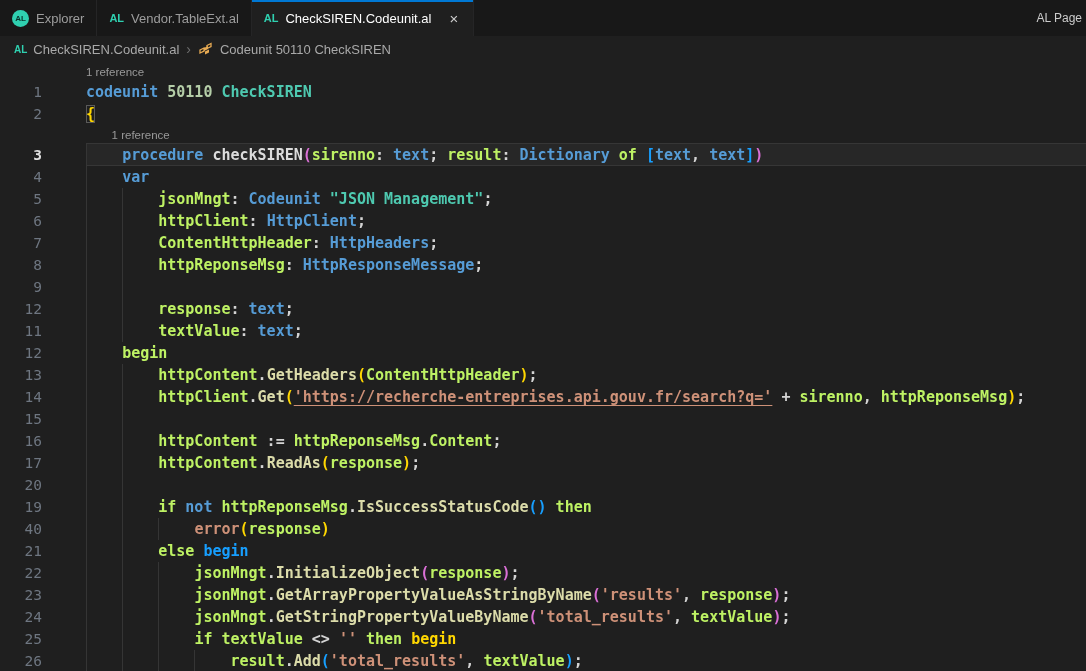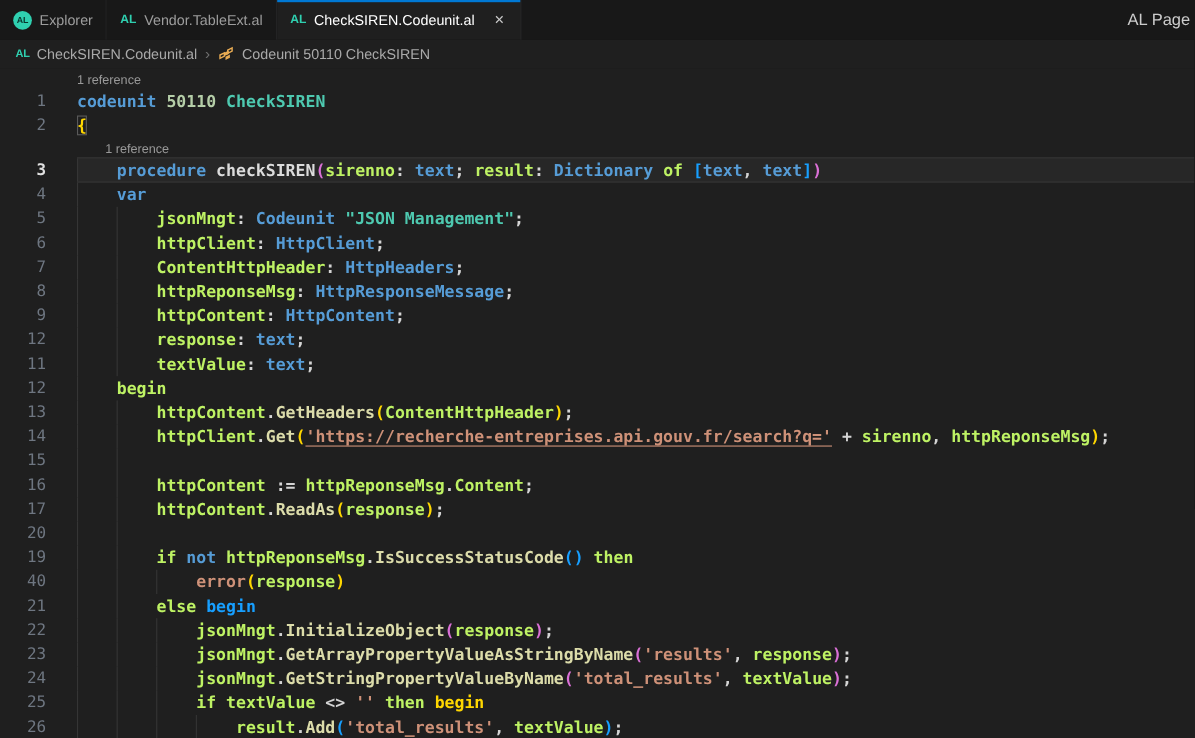--- a/index.html
+++ b/index.html
@@ -12,31 +12,31 @@
   #tabbar { height:36px; background:#181818; display:flex; align-items:stretch; position:relative; }
   .tab { display:flex; align-items:center; gap:7px; padding:0 12px; background:#181818;
          border-right:1px solid #252526; color:#9d9d9d; font-size:13px; cursor:pointer; position:relative; }
   .tab.active { background:#1f1f1f; color:#ffffff; }
   .tab.active::before { content:""; position:absolute; top:0; left:0; right:0; height:2px; background:#0078d4; }
   .al-badge { width:17px; height:17px; border-radius:50%; background:#2fd0b0; color:#07342c;
               font-size:8px; font-weight:bold; display:flex; align-items:center; justify-content:center; letter-spacing:0; }
   .al-mini { color:#2fd0b0; font-size:11px; font-weight:bold; letter-spacing:0; }
   .tab-close { margin-left:8px; color:#cccccc; font-size:15px; line-height:1; padding:1px 3px; border-radius:4px; }
   .tab-spacer { flex:1; background:#181818; display:flex; align-items:center; justify-content:flex-end; }
-  #right-label { color:#cccccc; font-size:15px; padding-right:4px; white-space:nowrap; }
+  #right-label { color:#cccccc; font-size:12px; padding-right:4px; white-space:nowrap; }
   
   #breadcrumbs { height:26px; background:#1f1f1f; display:flex; align-items:center; gap:6px;
                  padding-left:14px; font-size:13px; color:#a9a9a9; }
   .bc-sep { color:#6e6e6e; font-size:14px; margin:0 1px; }
   .bc-item { color:#a9a9a9; cursor:pointer; }
   .sym-icon { display:inline-flex; width:16px; height:16px; }
   
   #editor { position:absolute; top:62px; left:0; right:0; bottom:0; background:#1f1f1f;
             font-family:"DejaVu Sans Mono", monospace; font-size:15px; font-weight:600; }
-  .row { display:flex; height:22px; line-height:22px; white-space:pre; }
+  .row { display:flex; height:22px; line-height:22px; white-space:pre;gap:16px; }
   .row.lens { height:19px; line-height:19px; }
   .gut { width:42px; text-align:right; color:#6e7681; font-weight:400; flex:none; font-size:14.5px; }
   .code { margin-left:28px; position:relative; flex:1; }
   .row.cur .code { background:#272727; border-top:1px solid #363636; border-bottom:1px solid #363636;
                    margin-top:-1px; height:23px; }
   .row.cur .gut { color:#e0e0e0; font-weight:700; }
   .lens-text { color:#999999; font-size:11.5px; font-family:"Liberation Sans", sans-serif; font-weight:400; }
   .guide { position:absolute; top:0; bottom:0; width:1px; background:#353535; }
   
   .kw   { color:#569CD6; }
@@ -98,21 +98,21 @@
       <div class="row lens"><div class="gut"></div><div class="code" style="font-weight:400"><span class="lens-text" style="margin-left:0ch">1 reference</span></div></div>
       <div class="row"><div class="gut">1</div><div class="code"><span><span class="kw">codeunit </span><span class="num">50110</span><span class="pun"> </span><span class="type">CheckSIREN</span></span></div></div>
       <div class="row"><div class="gut">2</div><div class="code"><span><span class="b1 match">{</span></span></div></div>
       <div class="row lens"><div class="gut"></div><div class="code" style="font-weight:400"><span class="lens-text" style="margin-left:4ch">1 reference</span></div></div>
       <div class="row cur"><div class="gut">3</div><div class="code"><span class="guide" style="left:0ch"></span><span>    <span class="kw">procedure </span><span class="fnw">checkSIREN</span><span class="b2">(</span><span class="var">sirenno</span><span class="pun">: </span><span class="kw">text</span><span class="pun">; </span><span class="var">result</span><span class="pun">: </span><span class="kw">Dictionary </span><span class="ctl">of </span><span class="b3">[</span><span class="kw">text</span><span class="pun">, </span><span class="kw">text</span><span class="b3">]</span><span class="b2">)</span></span></div></div>
       <div class="row"><div class="gut">4</div><div class="code"><span class="guide" style="left:0ch"></span><span>    <span class="kw">var</span></span></div></div>
       <div class="row"><div class="gut">5</div><div class="code"><span class="guide" style="left:0ch"></span><span class="guide" style="left:4ch"></span><span>        <span class="var">jsonMngt</span><span class="pun">: </span><span class="kw">Codeunit </span><span class="type">"JSON Management"</span><span class="pun">;</span></span></div></div>
       <div class="row"><div class="gut">6</div><div class="code"><span class="guide" style="left:0ch"></span><span class="guide" style="left:4ch"></span><span>        <span class="var">httpClient</span><span class="pun">: </span><span class="kw">HttpClient</span><span class="pun">;</span></span></div></div>
       <div class="row"><div class="gut">7</div><div class="code"><span class="guide" style="left:0ch"></span><span class="guide" style="left:4ch"></span><span>        <span class="var">ContentHttpHeader</span><span class="pun">: </span><span class="kw">HttpHeaders</span><span class="pun">;</span></span></div></div>
       <div class="row"><div class="gut">8</div><div class="code"><span class="guide" style="left:0ch"></span><span class="guide" style="left:4ch"></span><span>        <span class="var">httpReponseMsg</span><span class="pun">: </span><span class="kw">HttpResponseMessage</span><span class="pun">;</span></span></div></div>
-      <div class="row"><div class="gut">9</div><div class="code"><span class="guide" style="left:0ch"></span><span class="guide" style="left:4ch"></span><span>        <span class="var">httpContent</span><span class="pun">: </span><span class="kw">HttpContent</span><span class="pun">;</span></span></div></div>
+      <div class="row"><div class="gut">9</div><div class="code"><span class="guide" style="left:0ch"></span><span class="guide" style="left:4ch"></span></div></div>
       <div class="row"><div class="gut">12</div><div class="code"><span class="guide" style="left:0ch"></span><span class="guide" style="left:4ch"></span><span>        <span class="var">response</span><span class="pun">: </span><span class="kw">text</span><span class="pun">;</span></span></div></div>
       <div class="row"><div class="gut">11</div><div class="code"><span class="guide" style="left:0ch"></span><span class="guide" style="left:4ch"></span><span>        <span class="var">textValue</span><span class="pun">: </span><span class="kw">text</span><span class="pun">;</span></span></div></div>
       <div class="row"><div class="gut">12</div><div class="code"><span class="guide" style="left:0ch"></span><span>    <span class="ctl">begin</span></span></div></div>
       <div class="row"><div class="gut">13</div><div class="code"><span class="guide" style="left:0ch"></span><span class="guide" style="left:4ch"></span><span>        <span class="var">httpContent</span><span class="pun">.</span><span class="fn">GetHeaders</span><span class="b1">(</span><span class="var">ContentHttpHeader</span><span class="b1">)</span><span class="pun">;</span></span></div></div>
       <div class="row"><div class="gut">14</div><div class="code"><span class="guide" style="left:0ch"></span><span class="guide" style="left:4ch"></span><span>        <span class="var">httpClient</span><span class="pun">.</span><span class="fn">Get</span><span class="b1">(</span><span class="stru">'https://recherche-entreprises.api.gouv.fr/search?q='</span><span class="pun"> + </span><span class="var">sirenno</span><span class="pun">, </span><span class="var">httpReponseMsg</span><span class="b1">)</span><span class="pun">;</span></span></div></div>
       <div class="row"><div class="gut">15</div><div class="code"><span class="guide" style="left:0ch"></span><span class="guide" style="left:4ch"></span><span>        </span></div></div>
       <div class="row"><div class="gut">16</div><div class="code"><span class="guide" style="left:0ch"></span><span class="guide" style="left:4ch"></span><span>        <span class="var">httpContent</span><span class="pun"> := </span><span class="var">httpReponseMsg</span><span class="pun">.</span><span class="var">Content</span><span class="pun">;</span></span></div></div>
       <div class="row"><div class="gut">17</div><div class="code"><span class="guide" style="left:0ch"></span><span class="guide" style="left:4ch"></span><span>        <span class="var">httpContent</span><span class="pun">.</span><span class="fn">ReadAs</span><span class="b1">(</span><span class="var">response</span><span class="b1">)</span><span class="pun">;</span></span></div></div>
       <div class="row"><div class="gut">20</div><div class="code"><span class="guide" style="left:0ch"></span><span class="guide" style="left:4ch"></span><span>        </span></div></div>
       <div class="row"><div class="gut">19</div><div class="code"><span class="guide" style="left:0ch"></span><span class="guide" style="left:4ch"></span><span>        <span class="ctl">if </span><span class="kw">not </span><span class="var">httpReponseMsg</span><span class="pun">.</span><span class="fn">IsSuccessStatusCode</span><span class="b3">()</span><span class="ctl"> then</span></span></div></div>

